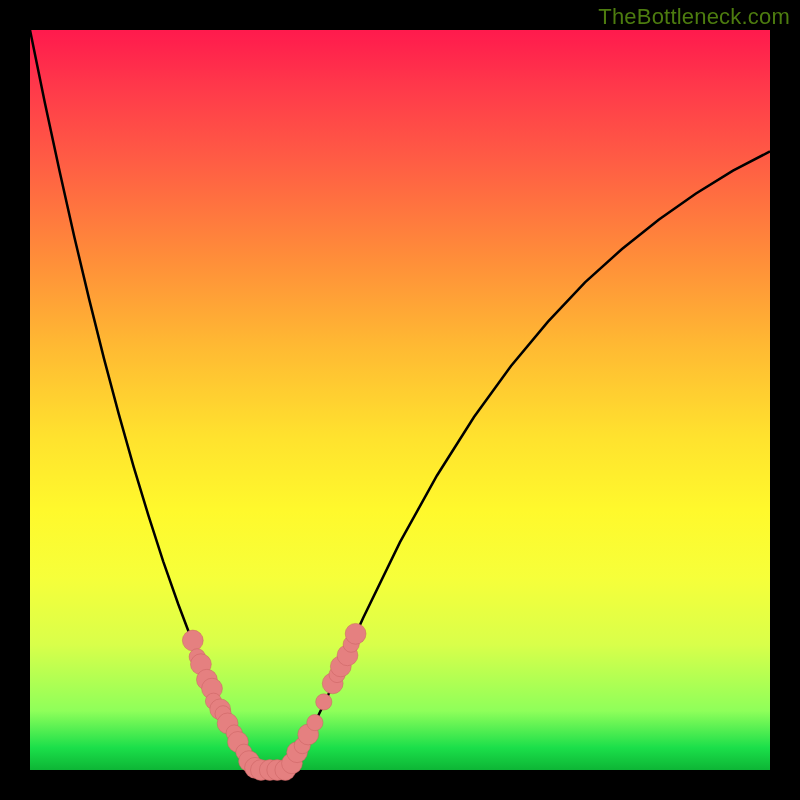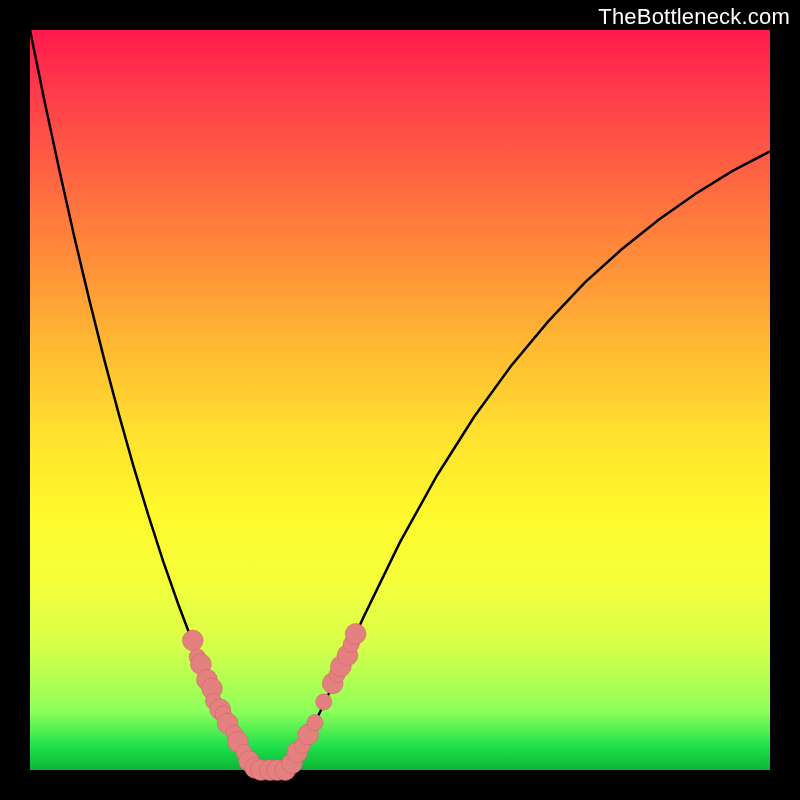--- a/index.html
+++ b/index.html
@@ -44,21 +44,21 @@
     left: 30px;
     top: 30px;
     width: 740px;
     height: 740px;
     overflow: visible;
   }
   .watermark {
     position: absolute;
     top: 4px;
     right: 10px;
-    color: #ffffff;
+    color: #4d7c0f;
     font-size: 22px;
     letter-spacing: 0.2px;
     user-select: none;
   }
 </style>
 </head>
 <body>
 
 <div class="stage">
 

